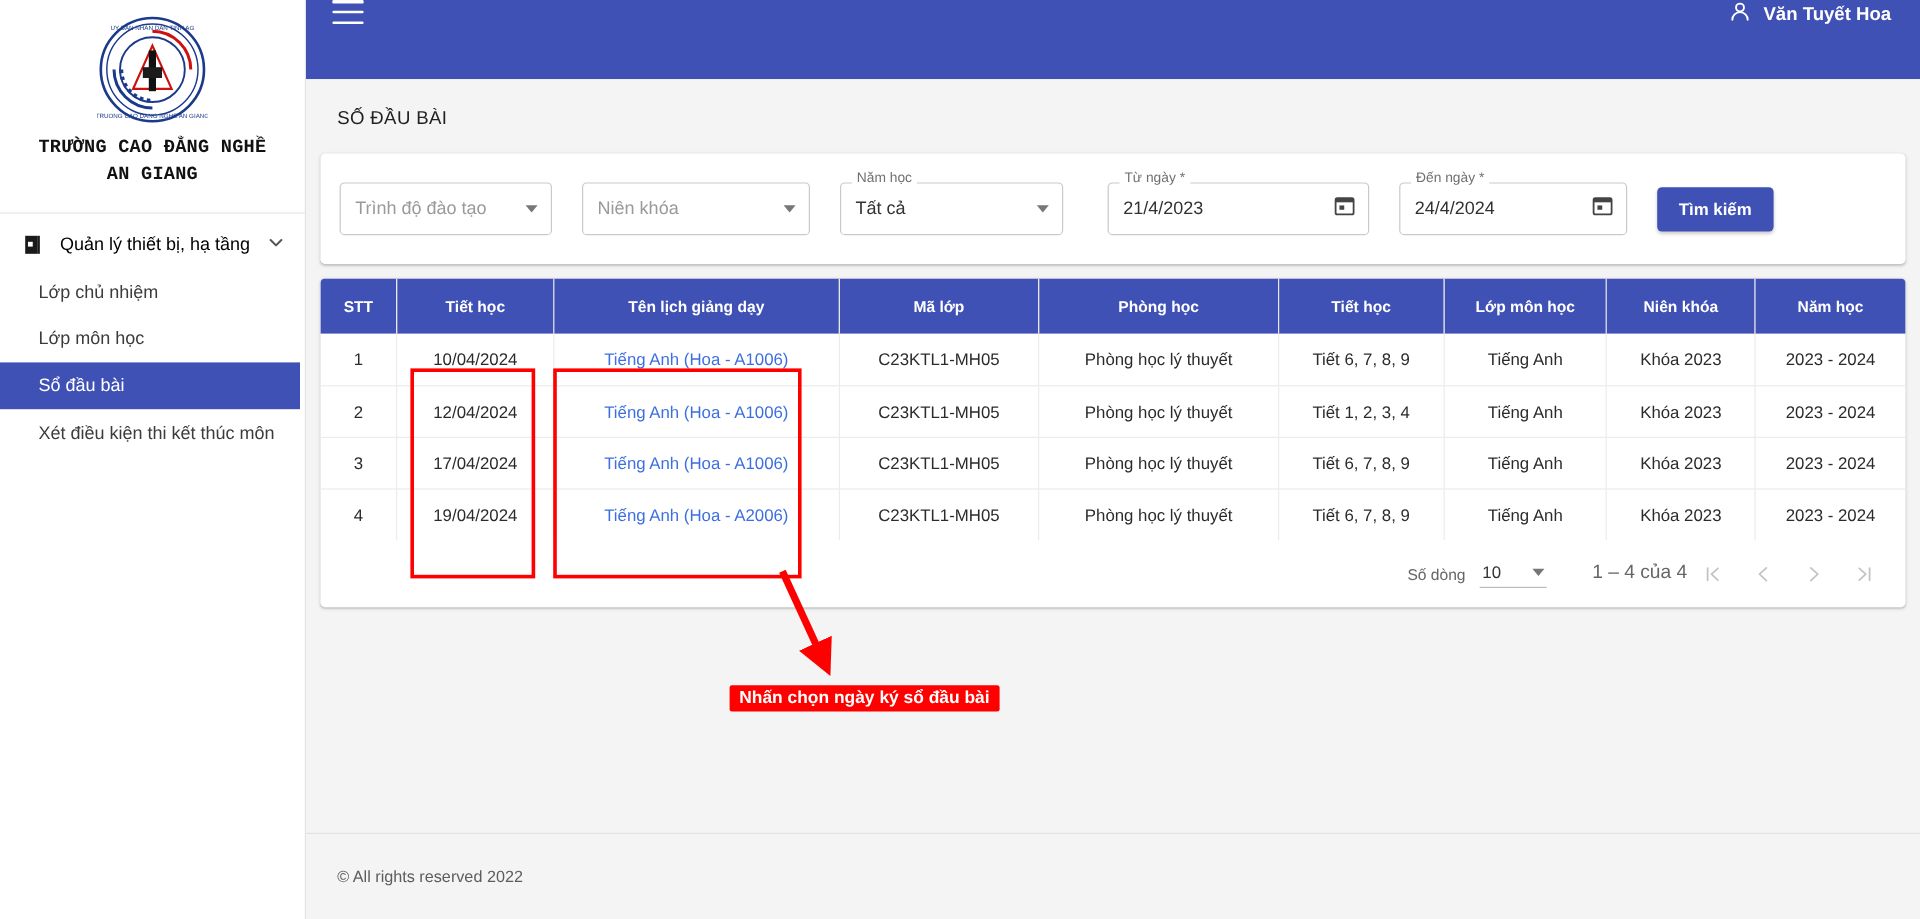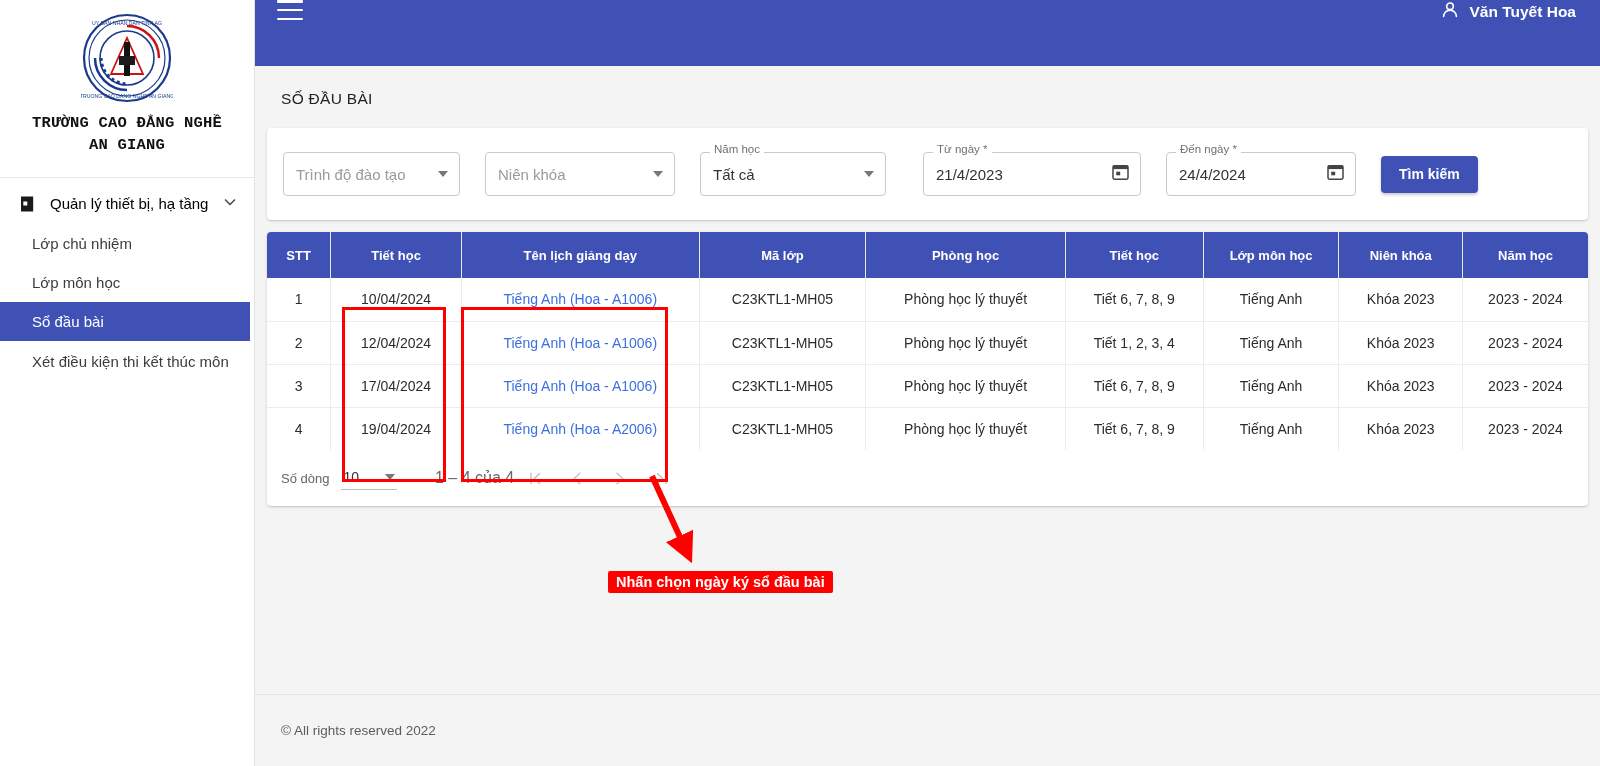--- a/index.html
+++ b/index.html
@@ -116,21 +116,21 @@
   tbody td {
     height: 43px; font-size: 14px; color: #2b2b2b; text-align: center;
     border-bottom: 1px solid #ececec; border-right: 1px solid #ececec;
     padding: 0 6px; white-space: nowrap; overflow: hidden; text-overflow: ellipsis;
   }
   tbody td:last-child { border-right: none; }
   tbody tr:last-child td { border-bottom: none; }
   td.link { color: #3d6fe0; cursor: pointer; text-align: center; }
 
   .pager {
-    display: flex; align-items: center; 
+    display: flex; align-items: center; justify-content: flex-end;
     gap: 0; height: 56px; padding: 0 14px; font-size: 13px; color: #666;
   }
   .pager .lbl { margin-right: 12px; }
   .pager .rows-sel {
     display: flex; align-items: center; gap: 26px;
     border-bottom: 1px solid #bdbdbd; padding: 2px 2px 4px 2px; margin-right: 38px;
     cursor: pointer; color: #333; font-size: 14px;
   }
   .pager .rows-sel .caret {
     width: 0; height: 0; border-left: 5px solid transparent; border-right: 5px solid transparent;

